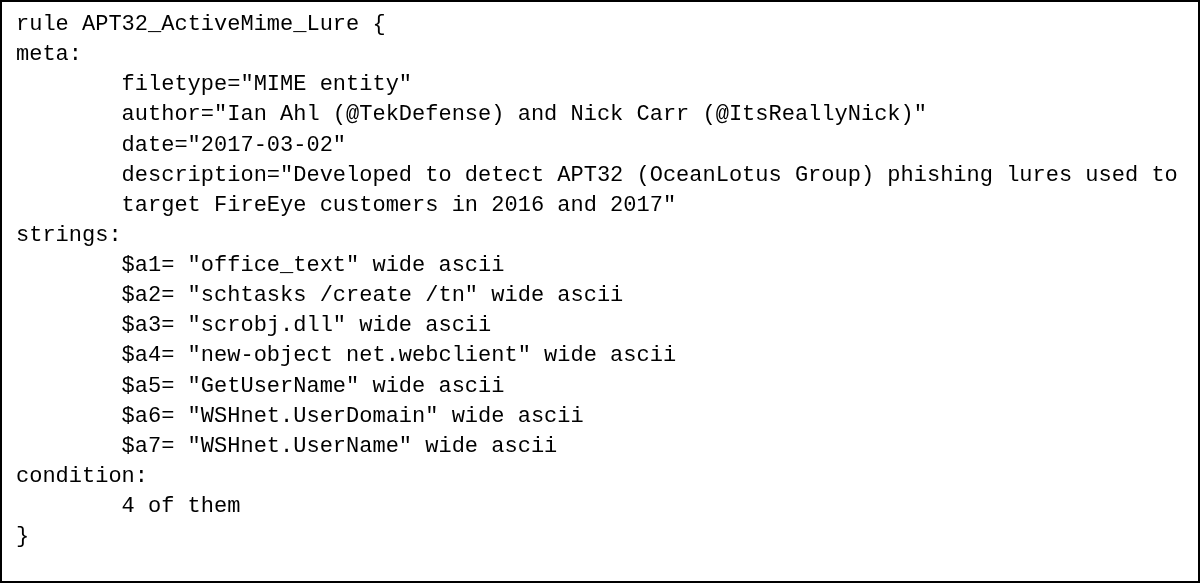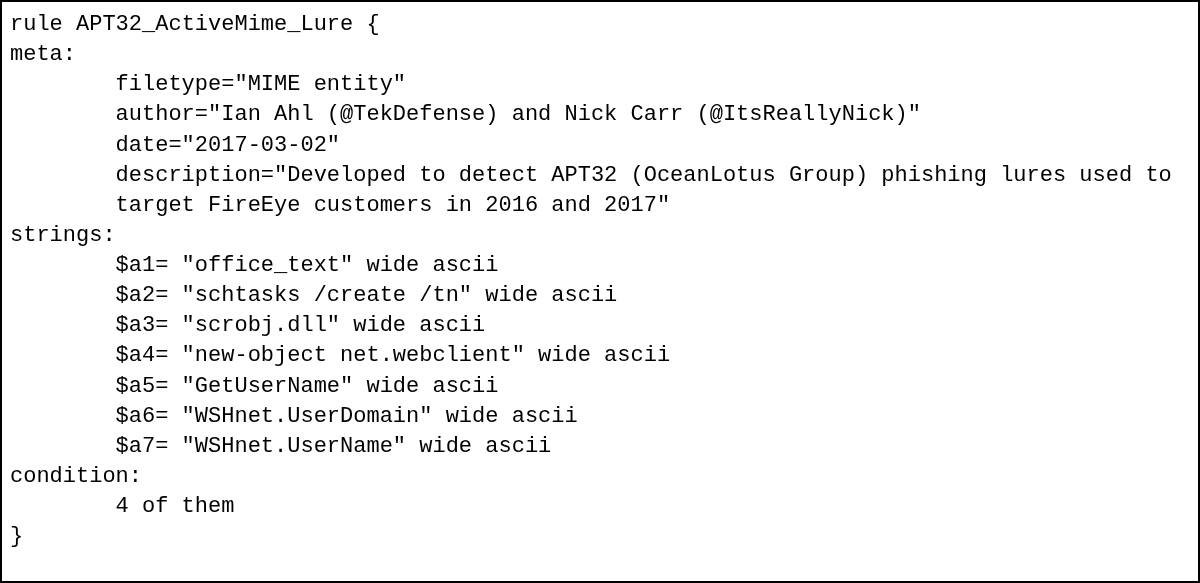--- a/index.html
+++ b/index.html
@@ -6,21 +6,21 @@
       margin: 0;
       padding: 0;
       background: #fff;
       font-family: 'Courier New', Courier, monospace;
     }
     .code-box {
       box-sizing: border-box;
       width: 1200px;
       height: 583px;
       border: 2px solid #000;
-      padding: 8px 8px;
+      padding: 8px 14px;
       font-size: 22px;
       line-height: 1.37;
       color: #000;
       white-space: pre-wrap;
       word-wrap: break-word;
     }
     .indent1 { padding-left: 8ch; display: inline-block; }
   </style>
 </head>
 <body>

